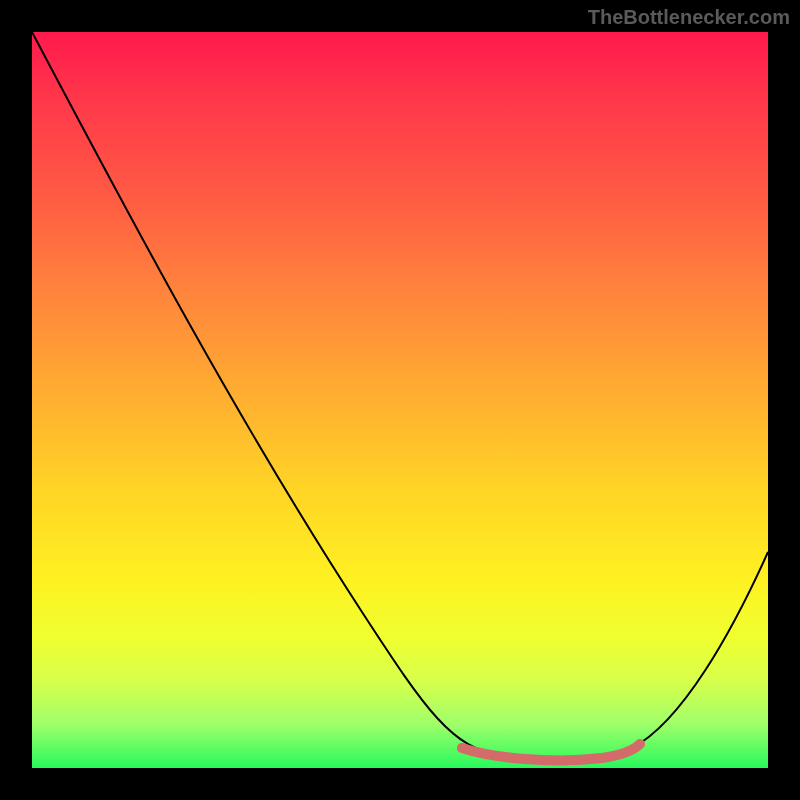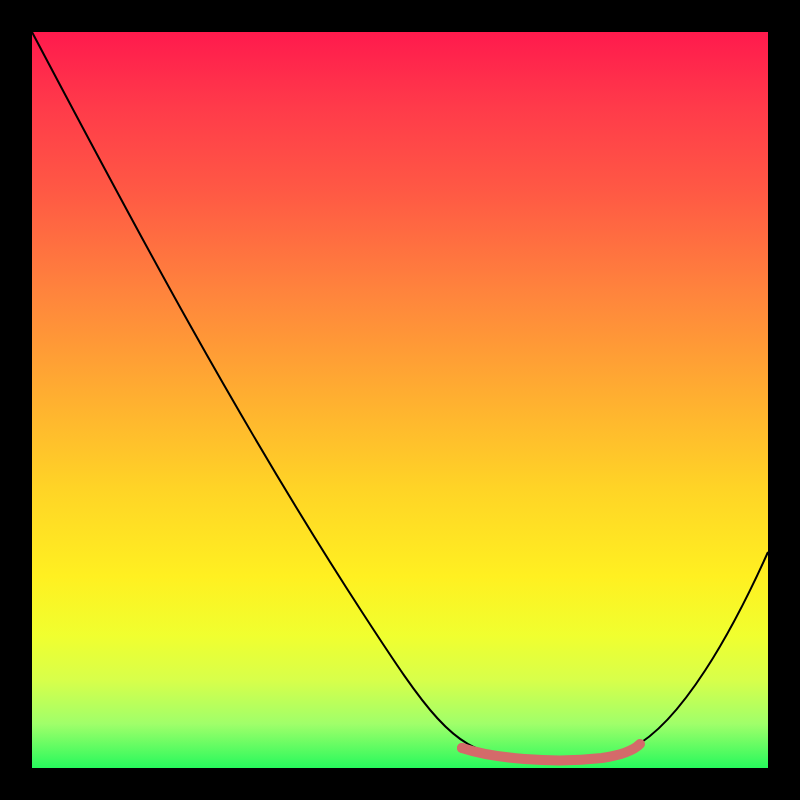--- a/index.html
+++ b/index.html
@@ -45,20 +45,21 @@
     position: absolute;
     left: 0; top: 0;
     width: 100%;
     height: 100%;
     pointer-events: none;
   }
 </style>
 </head>
 <body>
 <div class="container">
+  <div class="watermark">TheBottlenecker.com</div>
   <div class="plot-area">
     <div class="gradient-bg"></div>
     <svg class="curve" viewBox="0 0 736 736" preserveAspectRatio="none">
 
       <path d="M 0 0
                C 90 170, 200 380, 330 580
                C 395 680, 420 716, 470 724
                C 520 730, 568 728, 600 716
                C 650 690, 700 600, 736 520" fill="none" stroke="#000" stroke-width="2"></path>
 

